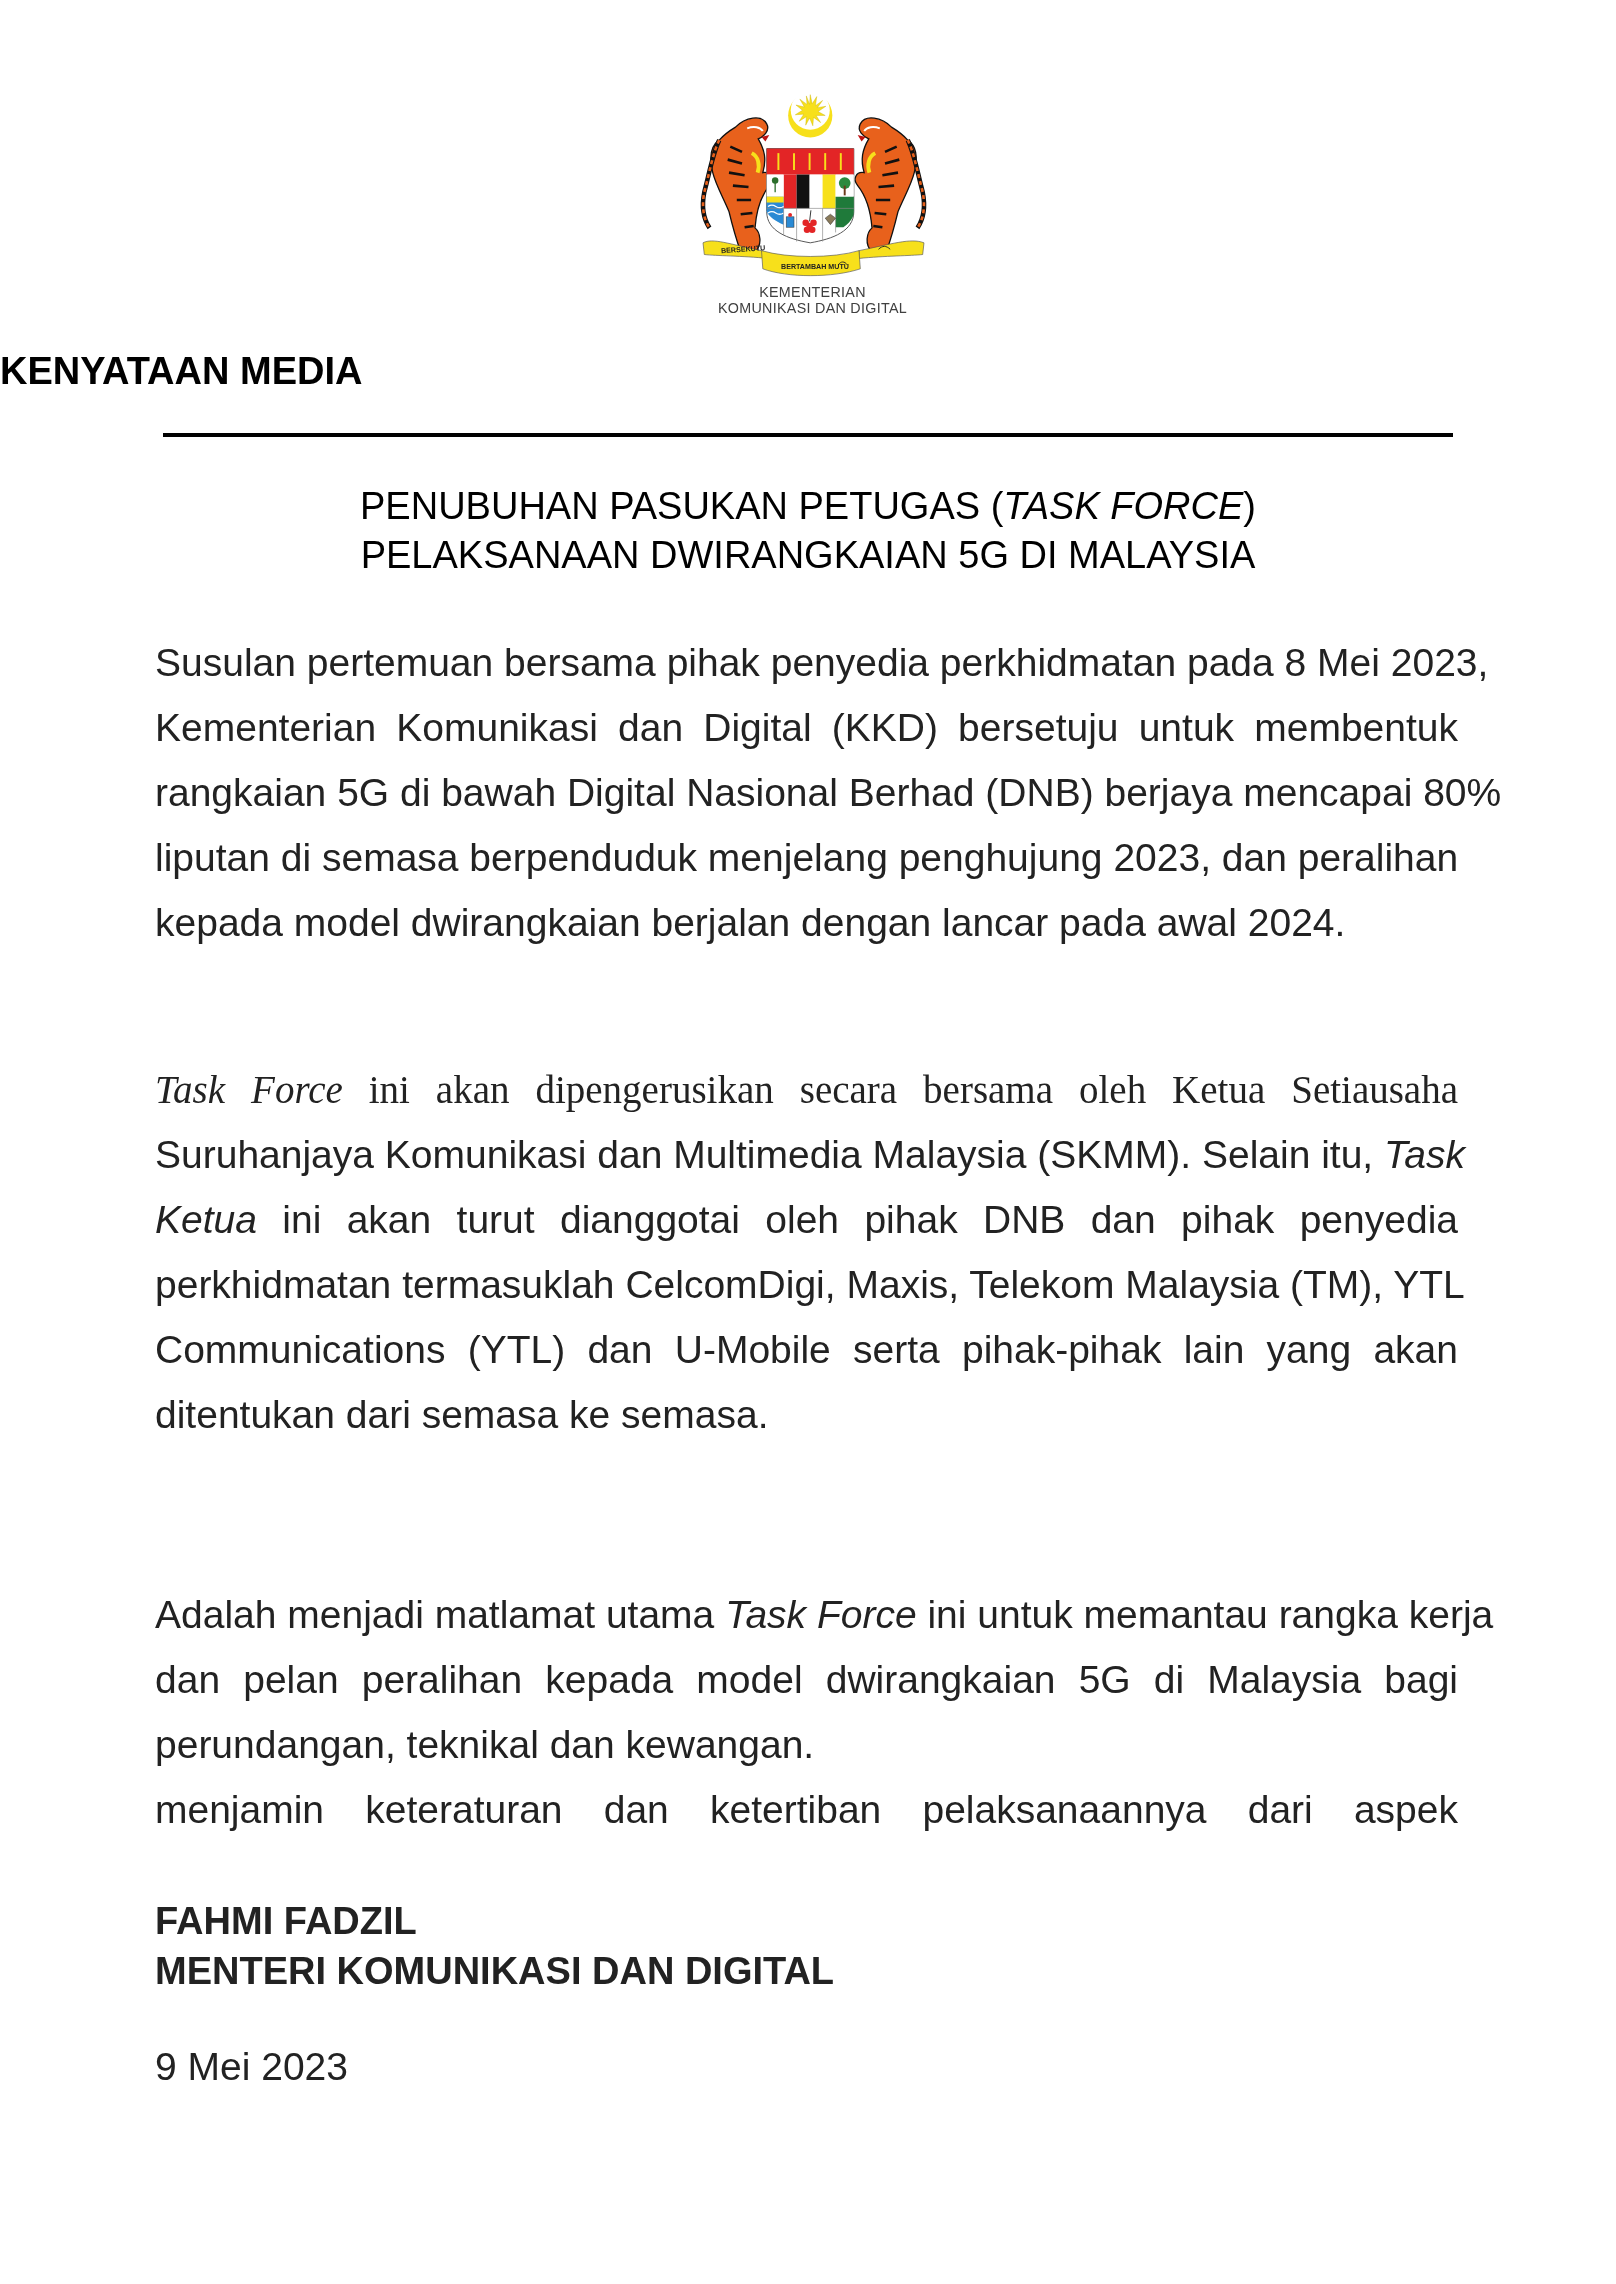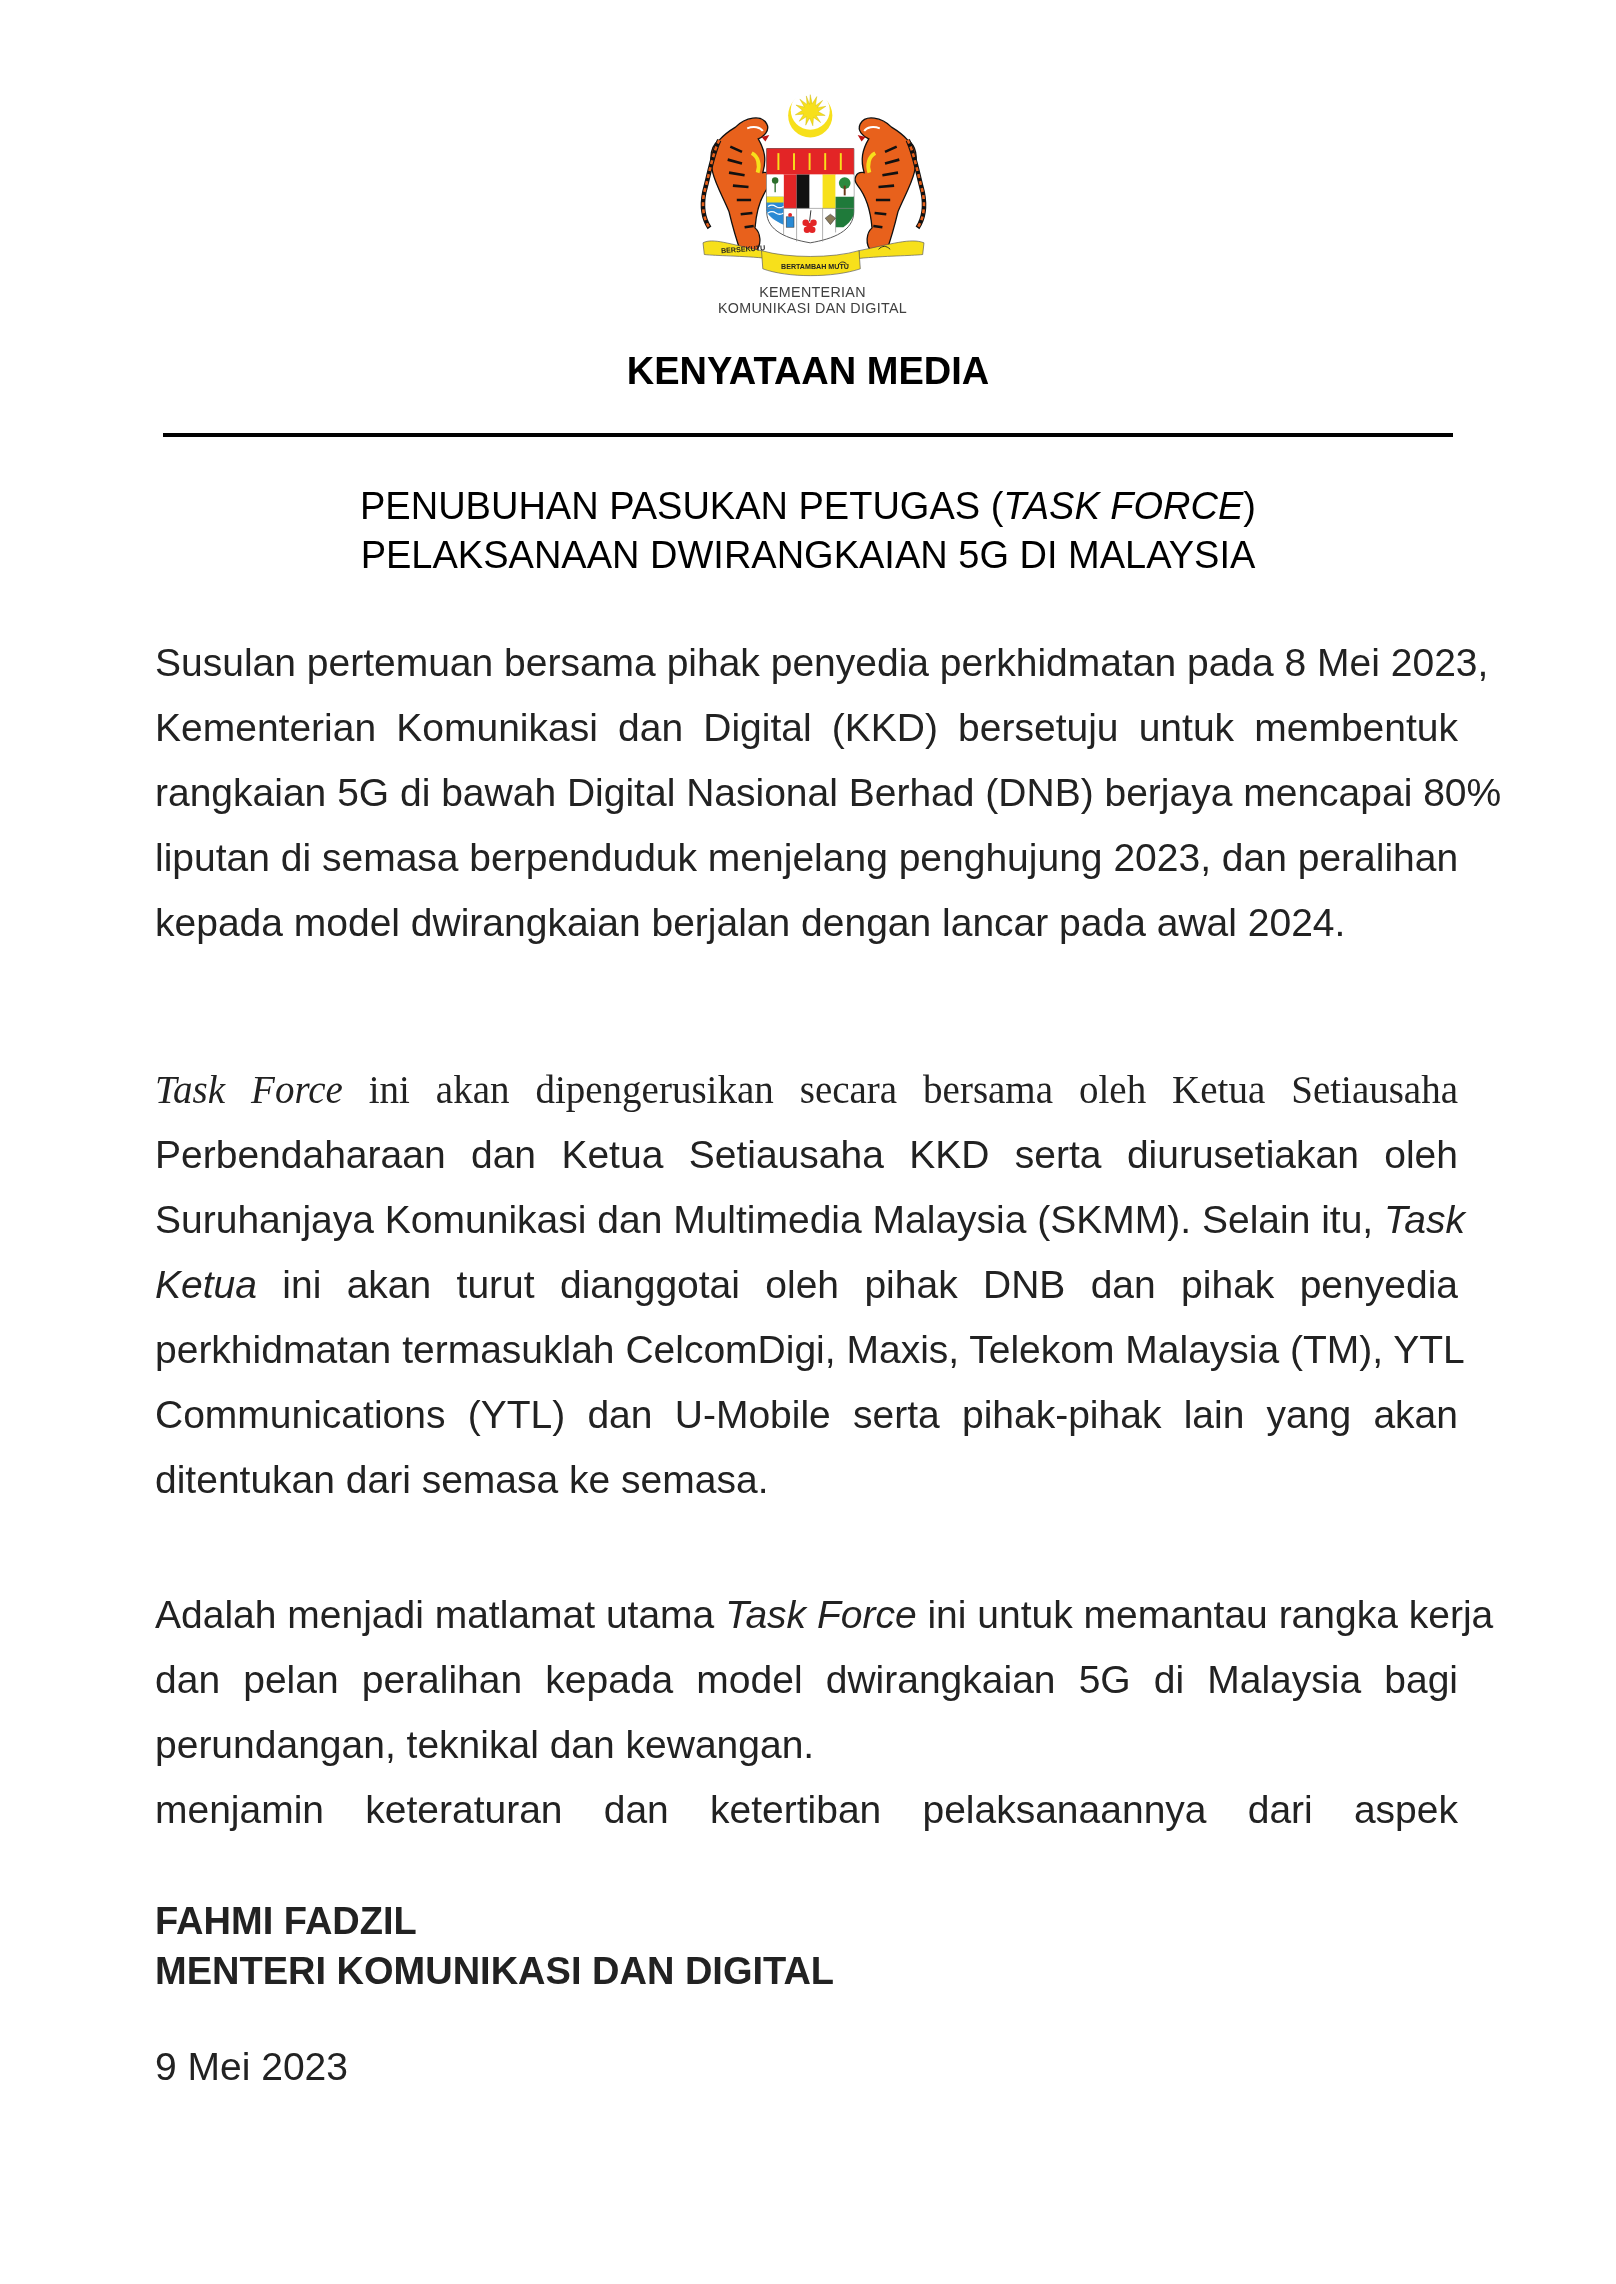--- a/index.html
+++ b/index.html
@@ -34,21 +34,21 @@
       font-size: 14.3px;
       line-height: 15.6px;
       letter-spacing: 0.3px;
     }
     #ministry-name div { white-space: nowrap; }
 
     
     #doc-type {
       left: 0; width: 1616px;
       top: 350px;
-      text-align: center;
+      text-align: left;
       font-weight: bold;
       font-size: 38px;
       line-height: 43px;
       color: #000000;
     }
     #rule {
       left: 163px;
       top: 433px;
       width: 1290px;
       height: 3.9px;
@@ -220,21 +220,20 @@
 <div id="para-1" class="abs para">
   <span class="ln" style="white-space: nowrap; display: block; word-spacing: 0px;"><span>Susulan pertemuan bersama pihak penyedia perkhidmatan pada 8 Mei 2023,</span></span>
   <span class="ln" style="white-space: nowrap; display: block; word-spacing: 0px;"><span>Kementerian Komunikasi dan Digital (KKD) bersetuju untuk membentuk</span></span>
   <span class="ln" style="white-space: nowrap; display: block; word-spacing: 0px;"><span>rangkaian 5G di bawah Digital Nasional Berhad (DNB) berjaya mencapai 80%</span></span>
   <span class="ln" style="white-space: nowrap; display: block; word-spacing: 0px;"><span>liputan di semasa berpenduduk menjelang penghujung 2023, dan peralihan</span></span>
   <span class="ln last" style="white-space: nowrap;"><span>kepada model dwirangkaian berjalan dengan lancar pada awal 2024.</span></span>
 </div>
 
 <div id="para-2" class="abs para">
   <span class="ln" style="white-space: nowrap; display: block; word-spacing: 0px; font-family: Liberation Serif, serif;"><i>Task Force</i><span> ini akan dipengerusikan secara bersama oleh Ketua Setiausaha</span></span>
-  <span class="ln" style="white-space: nowrap; display: block; word-spacing: 0px;"><span>Perbendaharaan dan Ketua Setiausaha KKD serta diurusetiakan oleh</span></span>
   <span class="ln" style="white-space: nowrap; display: block; word-spacing: 0px;"><span>Suruhanjaya Komunikasi dan Multimedia Malaysia (SKMM). Selain itu, </span><i>Task</i></span>
   <span class="ln" style="white-space: nowrap; display: block; word-spacing: 0px;"><i>Ketua</i><span> ini akan turut dianggotai oleh pihak DNB dan pihak penyedia</span></span>
   <span class="ln" style="white-space: nowrap; display: block; word-spacing: 0px;"><span>perkhidmatan termasuklah CelcomDigi, Maxis, Telekom Malaysia (TM), YTL</span></span>
   <span class="ln" style="white-space: nowrap; display: block; word-spacing: 0px;"><span>Communications (YTL) dan U-Mobile serta pihak-pihak lain yang akan</span></span>
   <span class="ln last" style="white-space: nowrap;"><span>ditentukan dari semasa ke semasa.</span></span>
 </div>
 
 <div id="para-3" class="abs para">
   <span class="ln" style="white-space: nowrap; display: block; word-spacing: 0px;"><span>Adalah menjadi matlamat utama </span><i>Task Force</i><span> ini untuk memantau rangka kerja</span></span>
   <span class="ln" style="white-space: nowrap; display: block; word-spacing: 0px;"><span>dan pelan peralihan kepada model dwirangkaian 5G di Malaysia bagi</span></span>

